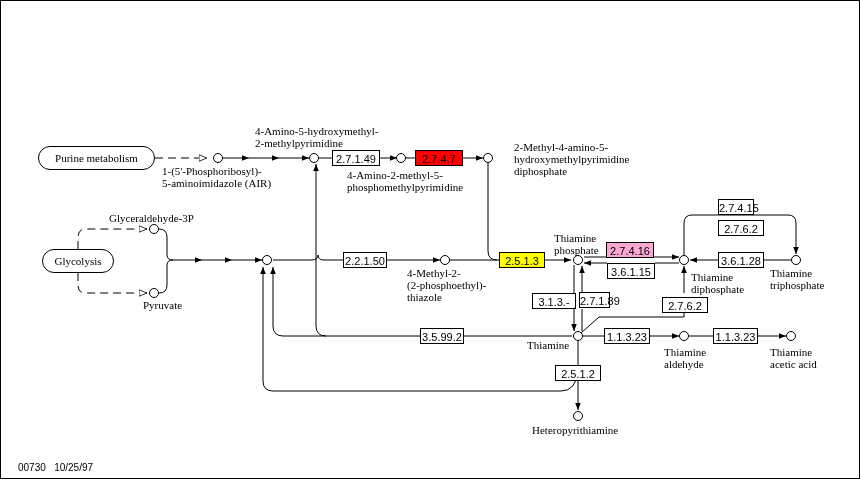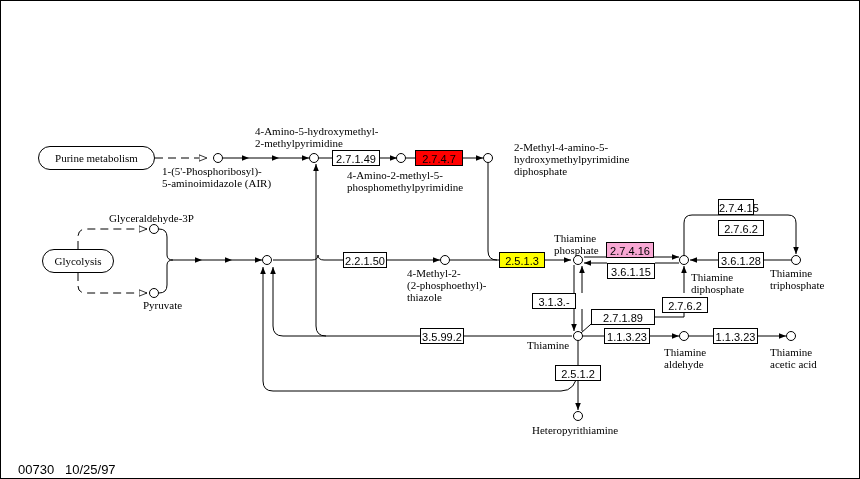--- a/index.html
+++ b/index.html
@@ -3,21 +3,21 @@
 <meta charset="utf-8">
 <style>
   html, body { margin:0; padding:0; background:#fff; }
   body { width:860px; height:479px; overflow:hidden; }
   #stage { position:relative; width:858px; height:477px; border:1px solid #000; background:#fff; }
   svg#map { position:absolute; left:0; top:0; }
   .lbl { position:absolute; font-family:"Liberation Serif", serif; font-size:11px; line-height:12px; color:#000; white-space:nowrap; }
   .ec { position:absolute; height:16px; border:1px solid #000; background:#fff; font-family:"Liberation Sans", sans-serif; font-size:11px; line-height:16px; text-align:center; box-sizing:border-box; cursor:pointer; }
   .pw { position:absolute; height:24px; border:1px solid #000; border-radius:12px; background:#fff; font-family:"Liberation Serif", serif; font-size:11px; line-height:22px; text-align:center; box-sizing:border-box; cursor:pointer; }
   .title { position:absolute; left:336px; top:47px; width:186px; height:27px; border:3px solid #000; box-sizing:border-box; font-family:"Liberation Serif", serif; font-size:13px; line-height:21px; text-align:center; letter-spacing:0.5px; }
-  .footer { position:absolute; left:17px; top:461px; font-family:"Liberation Sans", sans-serif; font-size:13px; }
+  .footer { position:absolute; left:17px; top:461px; font-family:"Liberation Sans", sans-serif; font-size:10px; }
 </style>
 </head>
 <body>
 
 <div id="stage">
   <svg id="map" width="858" height="477">
     <defs>
       <marker id="ah" viewBox="0 0 10 10" refX="10" refY="5" markerWidth="7" markerHeight="7" orient="auto-start-reverse">
         <path d="M0,1 L10,5 L0,9 z" fill="#000"></path>
       </marker>
@@ -161,21 +161,21 @@
   <div class="ec" style="left:331px;top:149px;width:48px;">2.7.1.49</div>
   <div class="ec" style="left:414px;top:149px;width:48px;background:#ff0000;">2.7.4.7</div>
   <div class="ec" style="left:342px;top:251px;width:44px;">2.2.1.50</div>
   <div class="ec" style="left:498px;top:251px;width:46px;background:#ffff00;">2.5.1.3</div>
   <div class="ec" style="left:605px;top:241px;width:48px;background:#f9a8d4;">2.7.4.16</div>
   <div class="ec" style="left:606px;top:262px;width:48px;">3.6.1.15</div>
   <div class="ec" style="left:717px;top:198px;width:36px;">2.7.4.15</div>
   <div class="ec" style="left:717px;top:219px;width:46px;">2.7.6.2</div>
   <div class="ec" style="left:717px;top:251px;width:46px;">3.6.1.28</div>
   <div class="ec" style="left:531px;top:292px;width:44px;">3.1.3.-</div>
-  <div class="ec" style="left:578px;top:308px;width:64px;margin-left:12px;">2.7.1.89</div>
+  <div class="ec" style="left:578px;top:291px;width:31px;">2.7.1.89</div>
   <div class="ec" style="left:661px;top:296px;width:46px;">2.7.6.2</div>
   <div class="ec" style="left:419px;top:327px;width:44px;">3.5.99.2</div>
   <div class="ec" style="left:603px;top:327px;width:46px;">1.1.3.23</div>
   <div class="ec" style="left:712px;top:327px;width:45px;">1.1.3.23</div>
   <div class="ec" style="left:554px;top:364px;width:46px;">2.5.1.2</div>
 
   <div class="footer">
     <span>00730</span>&nbsp;&nbsp;&nbsp;<span>10/25/97</span>
   </div>
 </div>

